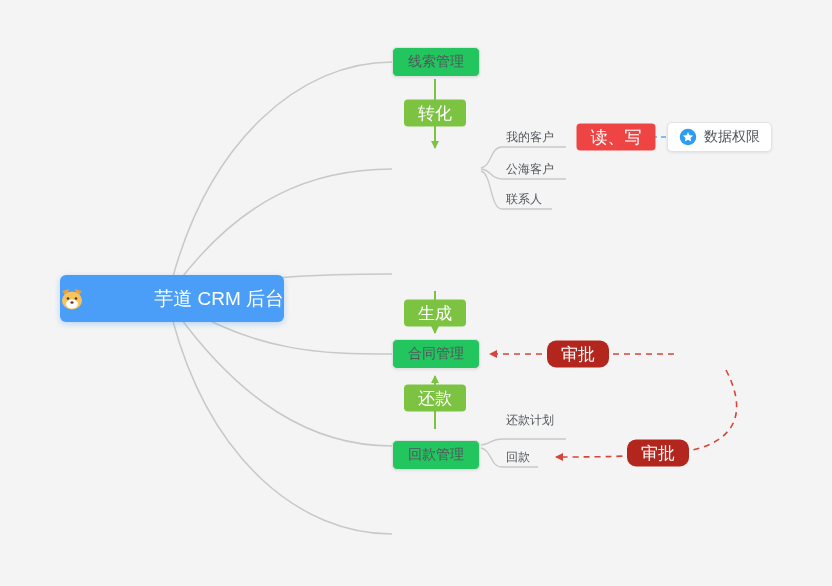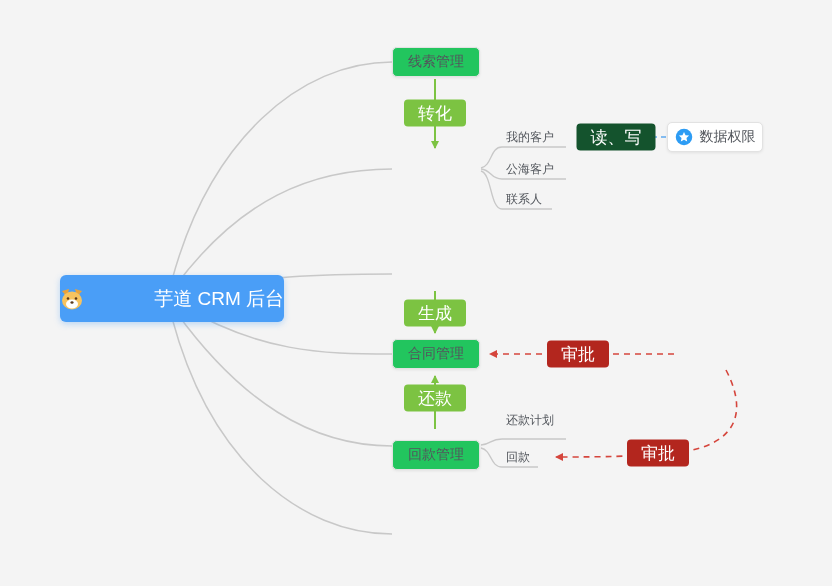--- a/index.html
+++ b/index.html
@@ -39,22 +39,22 @@
   .subnode {
     position: absolute; font-size: 12px; color: #52565c; z-index: 2;
     white-space: nowrap;
   }
   .badge {
     position: absolute; transform: translate(-50%,-50%);
     color: #fff; font-size: 17px; line-height: 1;
     padding: 5px 14px; border-radius: 4px; z-index: 3; white-space: nowrap;
   }
   .badge.green { background: #7cc342; }
-  .badge.blue  { background: #14532d; }
-  .badge.red   { background: #b3261e; }
+  .badge.blue  { background: #ef4444; }
+  .badge.red   { background: #b3261e; border-radius: 9px; }
   .dog { display: flex; align-items: center; }
 </style>
 </head>
 <body>
 
 <div class="stage">
 
   <svg class="wires" width="832" height="586" viewBox="0 0 832 586">
     <defs>
       <marker id="arr-g" markerUnits="userSpaceOnUse" markerWidth="10" markerHeight="10" refX="7" refY="4" orient="auto">
@@ -111,21 +111,21 @@
   <div class="mnode" style="left:392px;top:339px">合同管理</div>
   <div class="mnode" style="left:392px;top:440px">回款管理</div>
 
   <div class="subnode" style="left:506px;top:129px">我的客户</div>
   <div class="subnode" style="left:506px;top:161px">公海客户</div>
   <div class="subnode" style="left:506px;top:191px">联系人</div>
 
   <div class="subnode" style="left:506px;top:412px">还款计划</div>
   <div class="subnode" style="left:506px;top:449px">回款</div>
 
-  <div class="side-node" style="left:667px;top:122px;width:96px">
+  <div class="side-node" style="left:667px;top:122px;width:105px">
     <span class="cicon">
       <svg width="18" height="18" viewBox="0 0 24 24">
         <circle cx="12" cy="12" r="11" fill="#2d9cf4"></circle>
         <path d="M12 5.2l2.06 4.34 4.74.57-3.5 3.25.93 4.74L12 15.7l-4.23 2.4.93-4.74-3.5-3.25 4.74-.57z" fill="#fff"></path>
       </svg>
     </span>
     <span>数据权限</span>
   </div>
 
 

